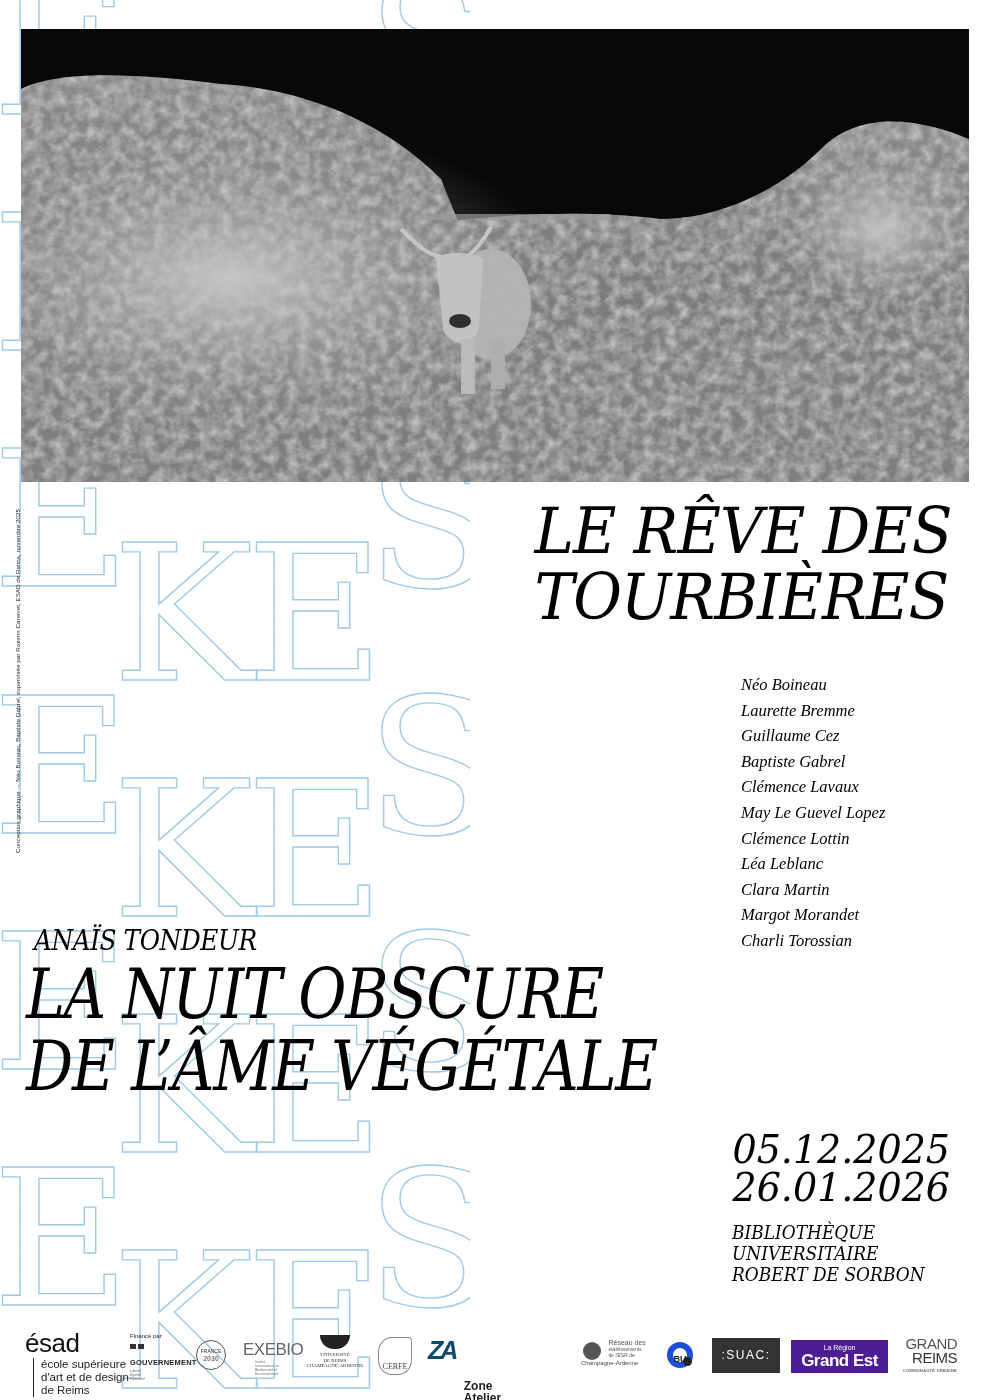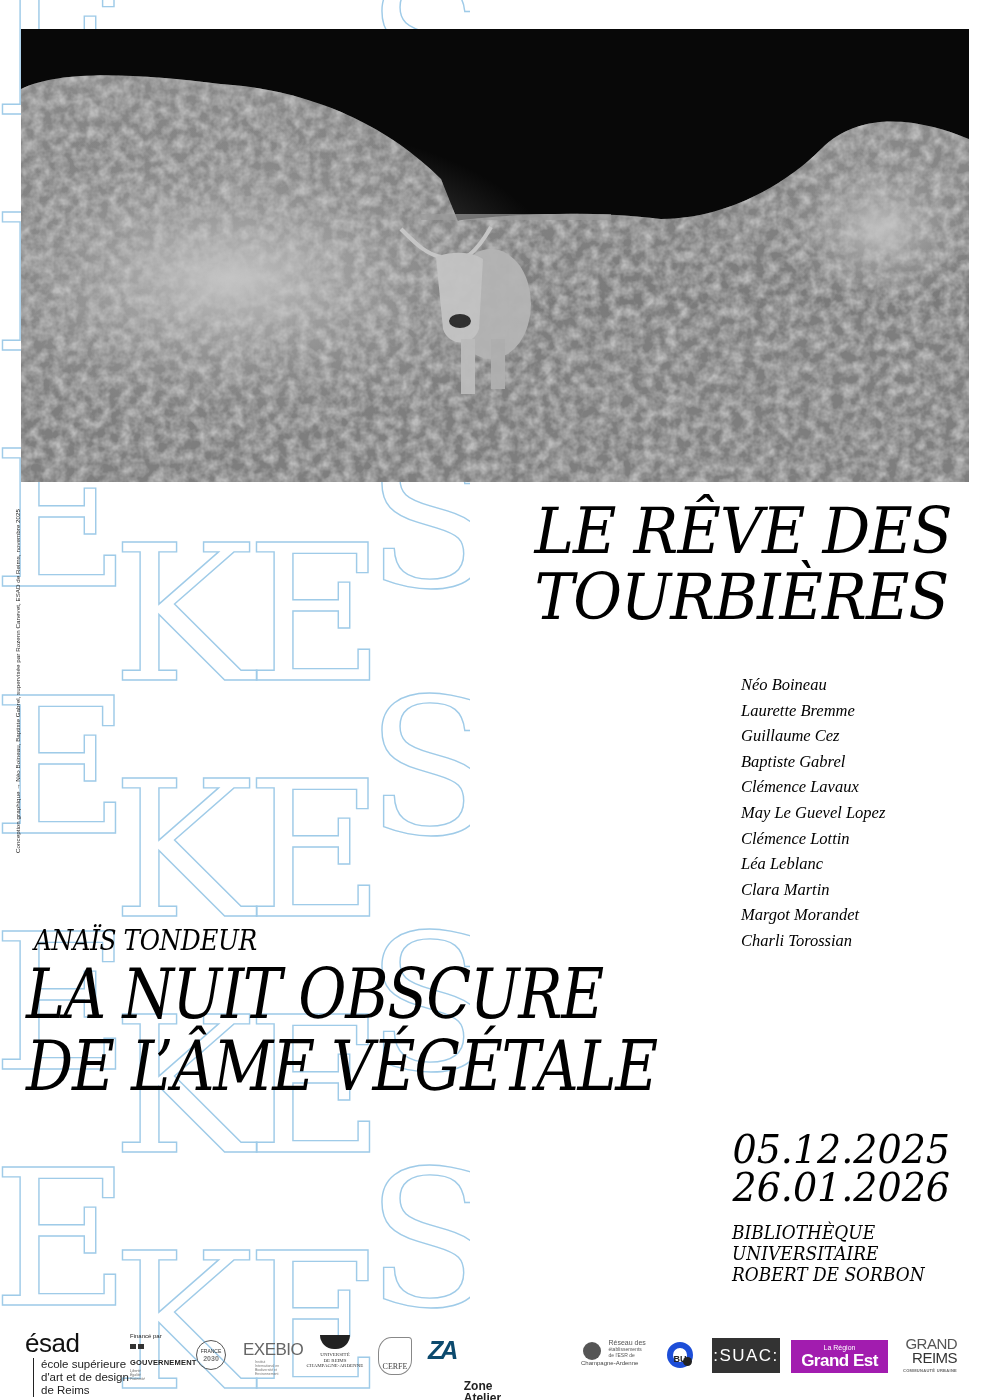--- a/index.html
+++ b/index.html
@@ -98,22 +98,22 @@
     .za .sub { font-size: 4px; color: #666; letter-spacing: 0.2px; margin-top: 2px; }
     .resr { left: 583px; top: 20px; }
     .resr .dot { display: inline-block; width: 18px; height: 18px; border-radius: 50%; background: #555; vertical-align: top; margin-top: 2px; }
     .resr .txt { display: inline-block; font-size: 5px; line-height: 6px; color: #555; vertical-align: top; margin-left: 3px; }
     .resr .txt .big { font-size: 7px; }
     .resr .cham { font-size: 6px; color: #444; margin-left: -2px; }
     .bu { left: 667px; top: 22px; width: 26px; height: 26px; border-radius: 50%; border: 6px solid #1d4ed8;
       font-size: 9px; font-weight: bold; text-align: center; line-height: 22px; color: #222; }
     .bu .knob { position: absolute; right: -5px; bottom: -4px; width: 9px; height: 9px; border-radius: 50%; background: #222; }
     .suac { left: 712px; top: 18px; width: 68px; height: 35px; background: #333; color: #fff;
-      font-size: 17px; text-align: center; line-height: 35px; letter-spacing: 1.5px; }
-    .region { left: 791px; top: 20px; width: 97px; height: 33px; background: #a21caf; color: #fff; text-align: center; }
+      font-size: 12px; text-align: center; line-height: 35px; letter-spacing: 1.5px; }
+    .region { left: 791px; top: 20px; width: 97px; height: 33px; background: #4c1d95; color: #fff; text-align: center; }
     .region .l1 { font-size: 7px; line-height: 9px; padding-top: 3px; }
     .region .l2 { font-size: 17px; font-weight: bold; line-height: 18px; letter-spacing: -0.5px; }
     .grandreims { left: 903px; top: 17px; text-align: right; }
     .grandreims .l1, .grandreims .l2 { font-size: 15px; line-height: 14px; color: #555; letter-spacing: -0.5px; }
     .grandreims .l2 { color: #333; }
     .grandreims .l3 { font-size: 4px; color: #666; margin-top: 3px; letter-spacing: 0.3px; font-weight: bold; }
   </style>
 </head>
 <body>
 

